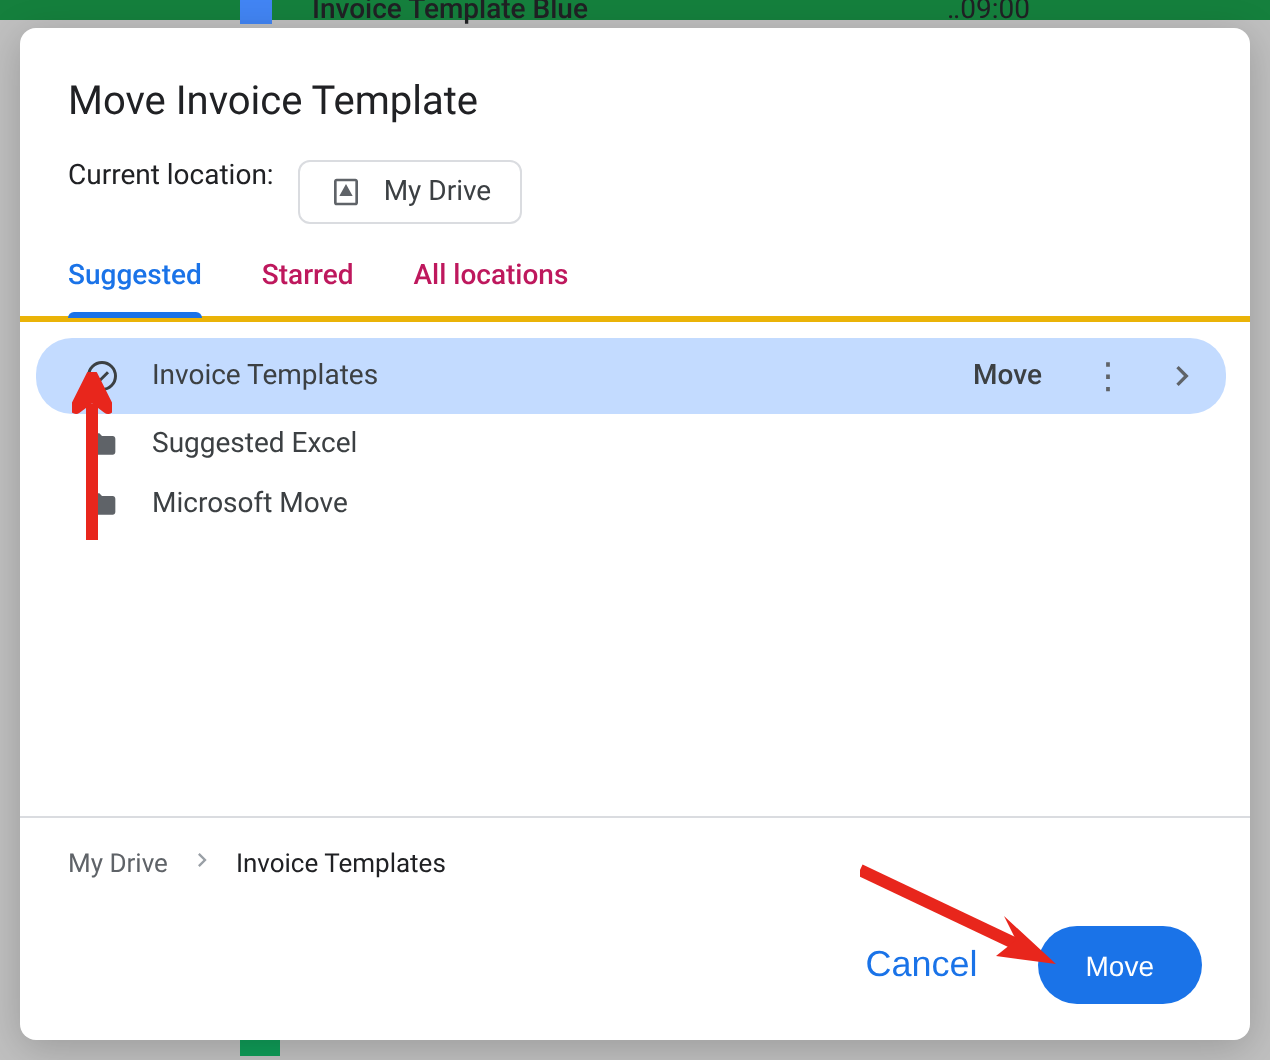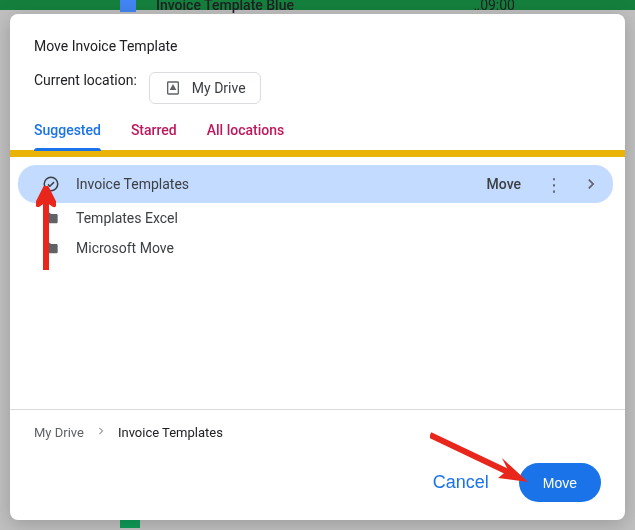--- a/index.html
+++ b/index.html
@@ -59,21 +59,21 @@
       border-radius: 8px;
       box-shadow: 0 4px 20px rgba(0,0,0,0.2);
       display: flex;
       flex-direction: column;
       overflow: hidden;
     }
     .dialog-header {
       padding: 24px 24px 0 24px;
     }
     .dialog-title {
-      font-size: 14px;
+      font-size: 20px;
       font-weight: 400;
       color: #202124;
       margin-bottom: 18px;
     }
     .location-row {
       display: flex;
       align-items: flex-start;
       gap: 12px;
       margin-bottom: 18px;
     }
@@ -94,21 +94,21 @@
     }
     .drive-icon {
       width: 18px;
       height: 16px;
       display: inline-block;
     }
     .tabs {
       display: flex;
       gap: 30px;
       padding: 0 24px;
-      border-bottom: 7px solid #eab308;
+      border-bottom: 3px solid #eab308;
     }
     .tab {
       padding: 0 0 12px 0;
       font-size: 14px;
       font-weight: 500;
       color: #be185d;
       cursor: pointer;
       position: relative;
     }
     .tab.active {
@@ -294,21 +294,21 @@
             <path fill="#5f6368" d="M8.59 16.59L13.17 12 8.59 7.41 10 6l6 6-6 6z"></path>
           </svg>
       </span>
     </div>
     <div class="folder-row">
       <span class="folder-icon">
         <svg viewBox="0 0 24 24" width="18" height="16">
             <path fill="#5f6368" d="M10 4H4c-1.1 0-2 .9-2 2v12c0 1.1.9 2 2 2h16c1.1 0 2-.9 2-2V8c0-1.1-.9-2-2-2h-8l-2-2z"></path>
           </svg>
       </span>
-      <span class="folder-name">Templates Excel</span>
+      <span class="folder-name">Suggested Excel</span>
     </div>
     <div class="folder-row">
       <span class="folder-icon">
         <svg viewBox="0 0 24 24" width="18" height="16">
             <path fill="#5f6368" d="M10 4H4c-1.1 0-2 .9-2 2v12c0 1.1.9 2 2 2h16c1.1 0 2-.9 2-2V8c0-1.1-.9-2-2-2h-8l-2-2z"></path>
           </svg>
       </span>
       <span class="folder-name">Microsoft Move</span>
     </div>
   </div>

